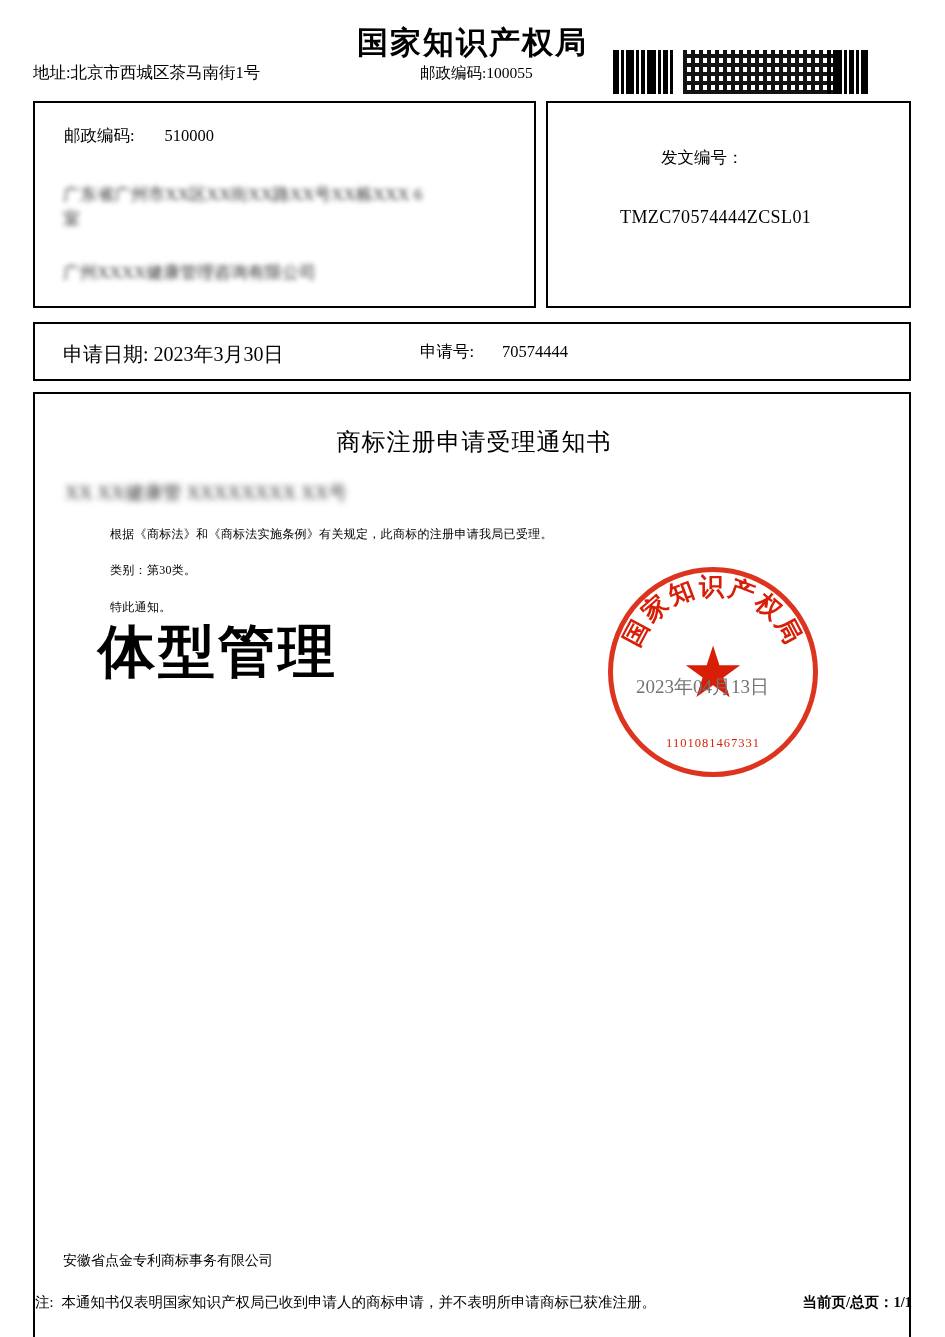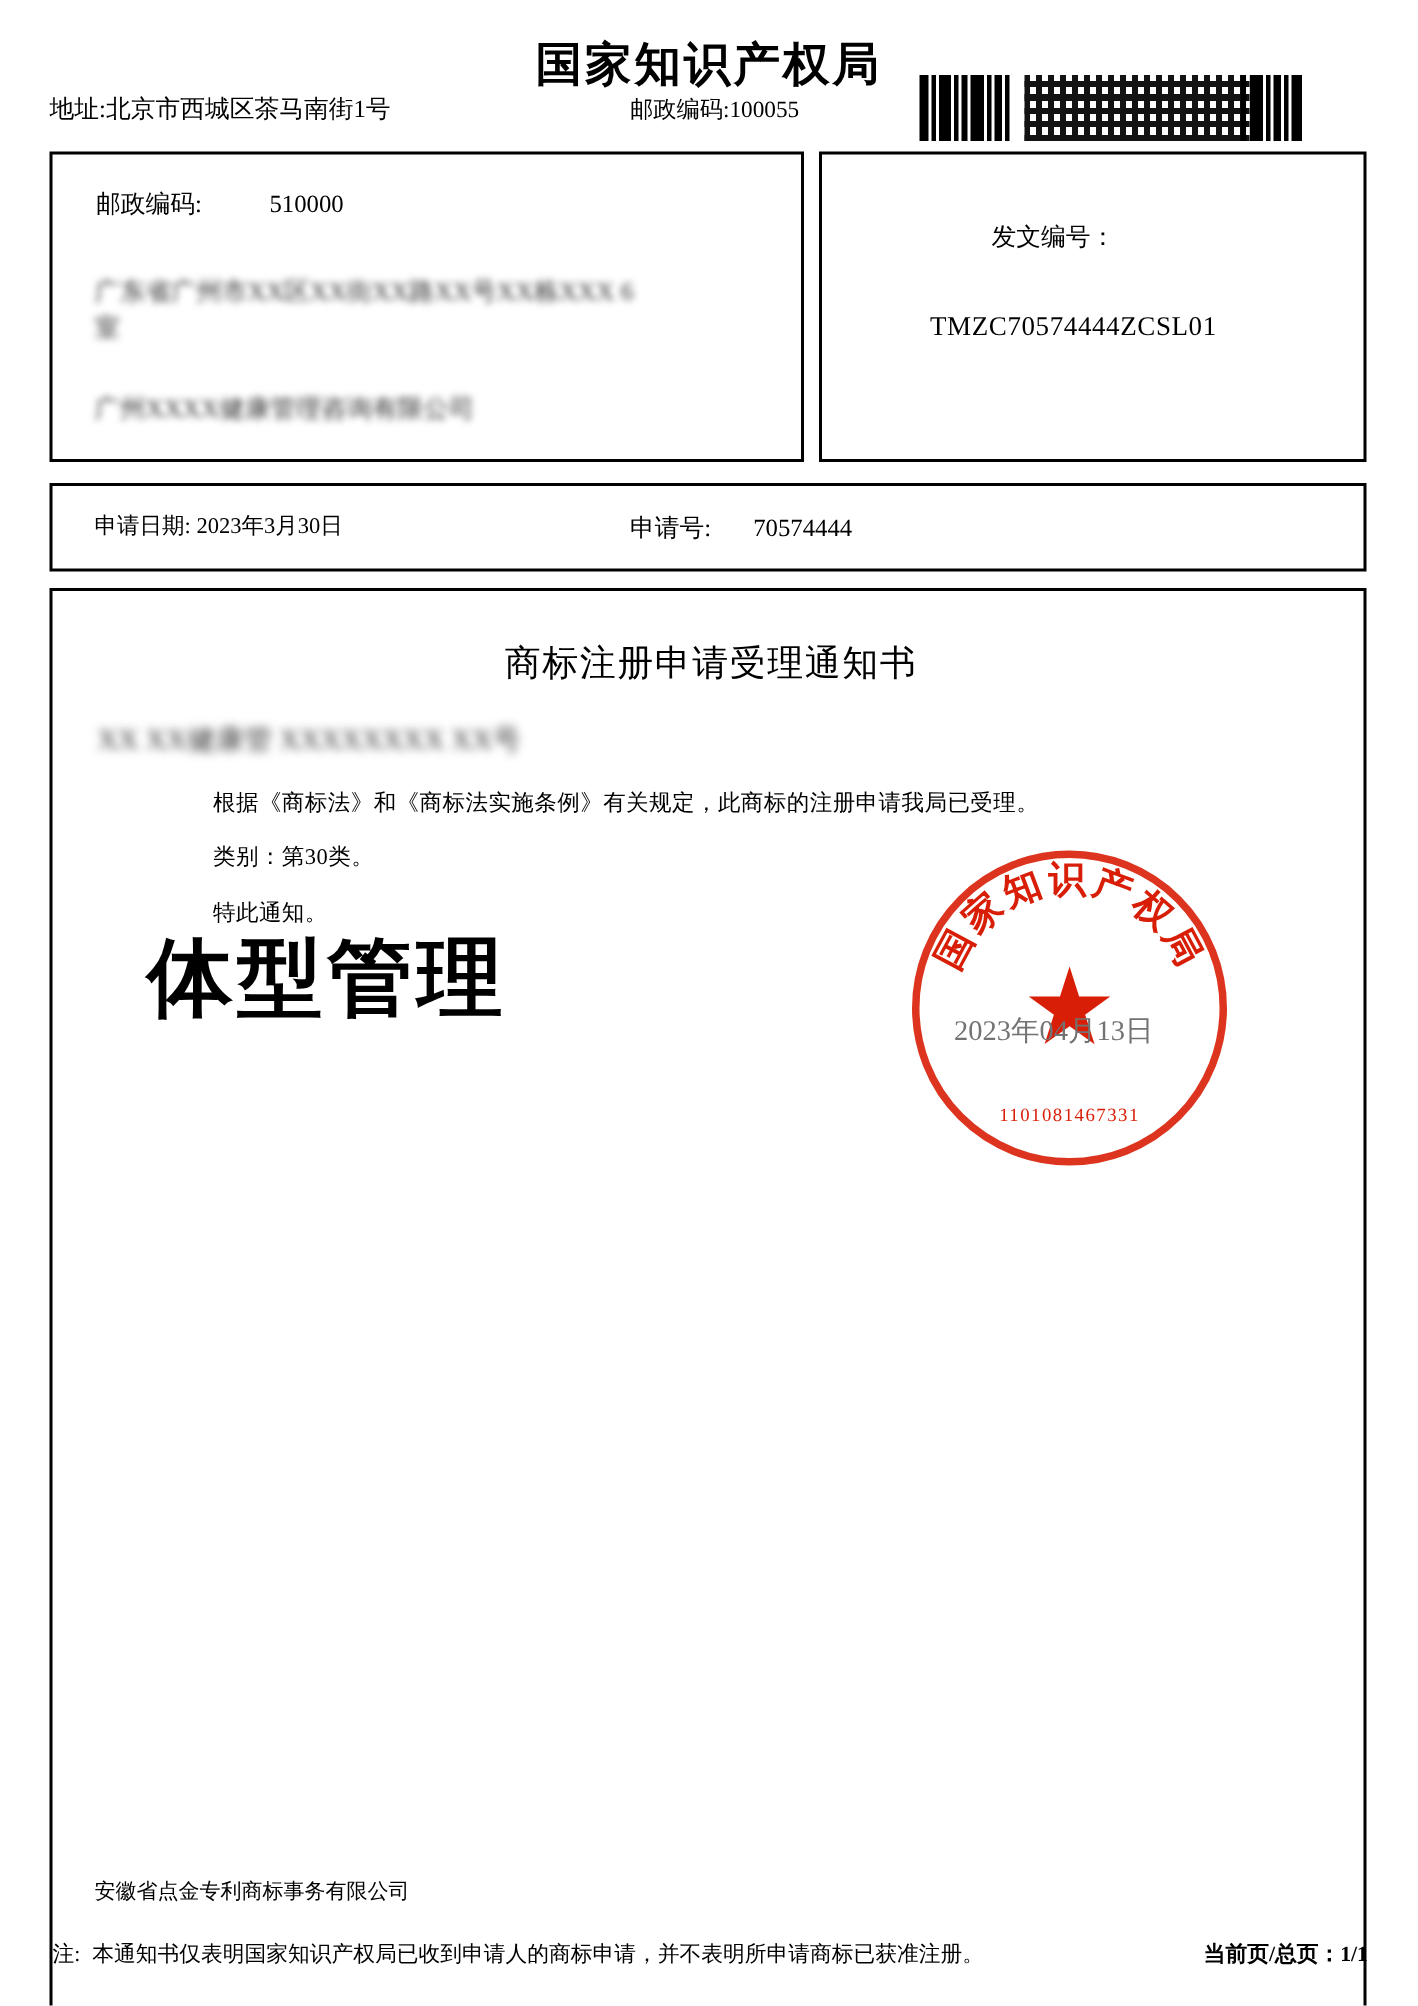--- a/index.html
+++ b/index.html
@@ -73,21 +73,21 @@
   }
   .box-left   { left: 33px;  top: 101px; width: 503px; height: 207px; }
   .box-right  { left: 546px; top: 101px; width: 365px; height: 207px; }
   .box-apply  { left: 33px;  top: 322px; width: 878px; height: 59px; }
   .box-main   { left: 33px;  top: 392px; width: 878px; height: 1048px; }
   .recipient-zip {
     position: absolute;
     left: 29px; top: 22px;
     font-size: 16.5px;
   }
-  .recipient-zip .val { margin-left: 45px; }
+  .recipient-zip .val { margin-left: 30px; }
 
   
   .blur-line {
     position: absolute;
     font-size: 17px;
     color: #2c2c2c;
     filter: blur(2.6px);
     white-space: nowrap;
   }
   .blur-addr1 { left: 28px; top: 80px; }
@@ -102,21 +102,21 @@
   .issue-no {
     position: absolute;
     left: 72px; top: 104px;
     font-size: 18px;
     letter-spacing: 0.4px;
   }
 
   .apply-date {
     position: absolute;
     left: 28px; top: 17px;
-    font-size: 15px;
+    font-size: 20px;
   }
   .apply-no {
     position: absolute;
     left: 385px; top: 17px;
     font-size: 16.5px;
   }
   .apply-no .val { margin-left: 28px; }
 
   
   .main-title {
@@ -130,23 +130,22 @@
   .blur-mark {
     position: absolute;
     left: 30px; top: 86px;
     font-size: 19px;
     color: #2f2f2f;
     filter: blur(3.2px);
     white-space: nowrap;
   }
   .para {
     position: absolute;
-    font-size: 15px;
+    font-size: 12px;
     letter-spacing: 0.3px;
-    margin-left: 32px;
   }
   .para-1 { left: 75px; top: 132px; }
   .para-2 { left: 75px; top: 168px; }
   .para-3 { left: 75px; top: 205px; }
 
   .trademark-text {
     position: absolute;
     left: 98px; top: 614px;
     font-size: 57px;
     font-weight: bold;

